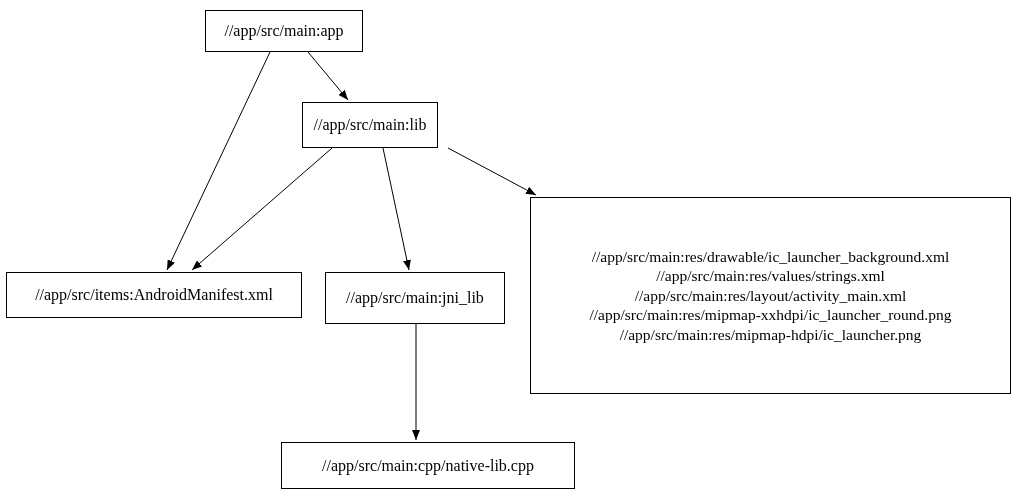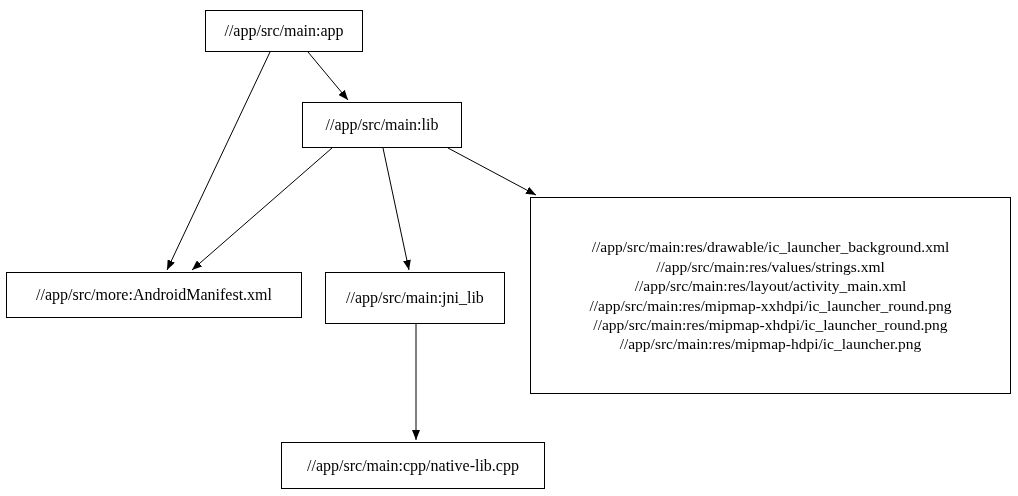--- a/index.html
+++ b/index.html
@@ -30,25 +30,25 @@
     text-align: center;
     font-size: 16px;
     white-space: nowrap;
   }
   .node.multi {
     flex-direction: column;
     line-height: 19.4px;
     font-size: 15.5px;
   }
   #node-app      { left: 205px; top: 10px;  width: 158px; height: 42px; }
-  #node-lib      { left: 302px; top: 102px; width: 160px; height: 46px; }
+  #node-lib      { left: 302px; top: 102px; width: 136px; height: 46px; }
   #node-manifest { left: 6px;   top: 272px; width: 296px; height: 46px; }
   #node-jni      { left: 325px; top: 272px; width: 180px; height: 52px; }
   #node-res      { left: 530px; top: 197px; width: 481px; height: 197px; }
-  #node-native   { left: 281px; top: 442px; width: 264px; height: 47px; }
+  #node-native   { left: 281px; top: 442px; width: 294px; height: 47px; }
 </style>
 </head>
 <body>
 
 <div class="canvas">
 
   <svg class="edges" viewBox="0 0 1018 496" xmlns="http://www.w3.org/2000/svg">
     <defs>
       <marker id="arrow" viewBox="0 0 10 8" refX="10" refY="4" markerWidth="10" markerHeight="8" orient="auto">
         <path d="M0,0 L10,4 L0,8 z" fill="#000000"></path>
@@ -64,33 +64,32 @@
 
   <div class="node" id="node-app">
     <span>//app/src/main:app</span>
   </div>
 
   <div class="node" id="node-lib">
     <span>//app/src/main:lib</span>
   </div>
 
   <div class="node" id="node-manifest">
-    <span>//app/src/more:AndroidManifest.xml</span>
+    <span>//app/src/items:AndroidManifest.xml</span>
   </div>
 
   <div class="node" id="node-jni">
     <span>//app/src/main:jni_lib</span>
   </div>
 
   <div class="node multi" id="node-res">
     <div>//app/src/main:res/drawable/ic_launcher_background.xml</div>
     <div>//app/src/main:res/values/strings.xml</div>
     <div>//app/src/main:res/layout/activity_main.xml</div>
     <div>//app/src/main:res/mipmap-xxhdpi/ic_launcher_round.png</div>
-    <div>//app/src/main:res/mipmap-xhdpi/ic_launcher_round.png</div>
     <div>//app/src/main:res/mipmap-hdpi/ic_launcher.png</div>
   </div>
 
   <div class="node" id="node-native">
     <span>//app/src/main:cpp/native-lib.cpp</span>
   </div>
 
 </div>
 
 </body></html>

